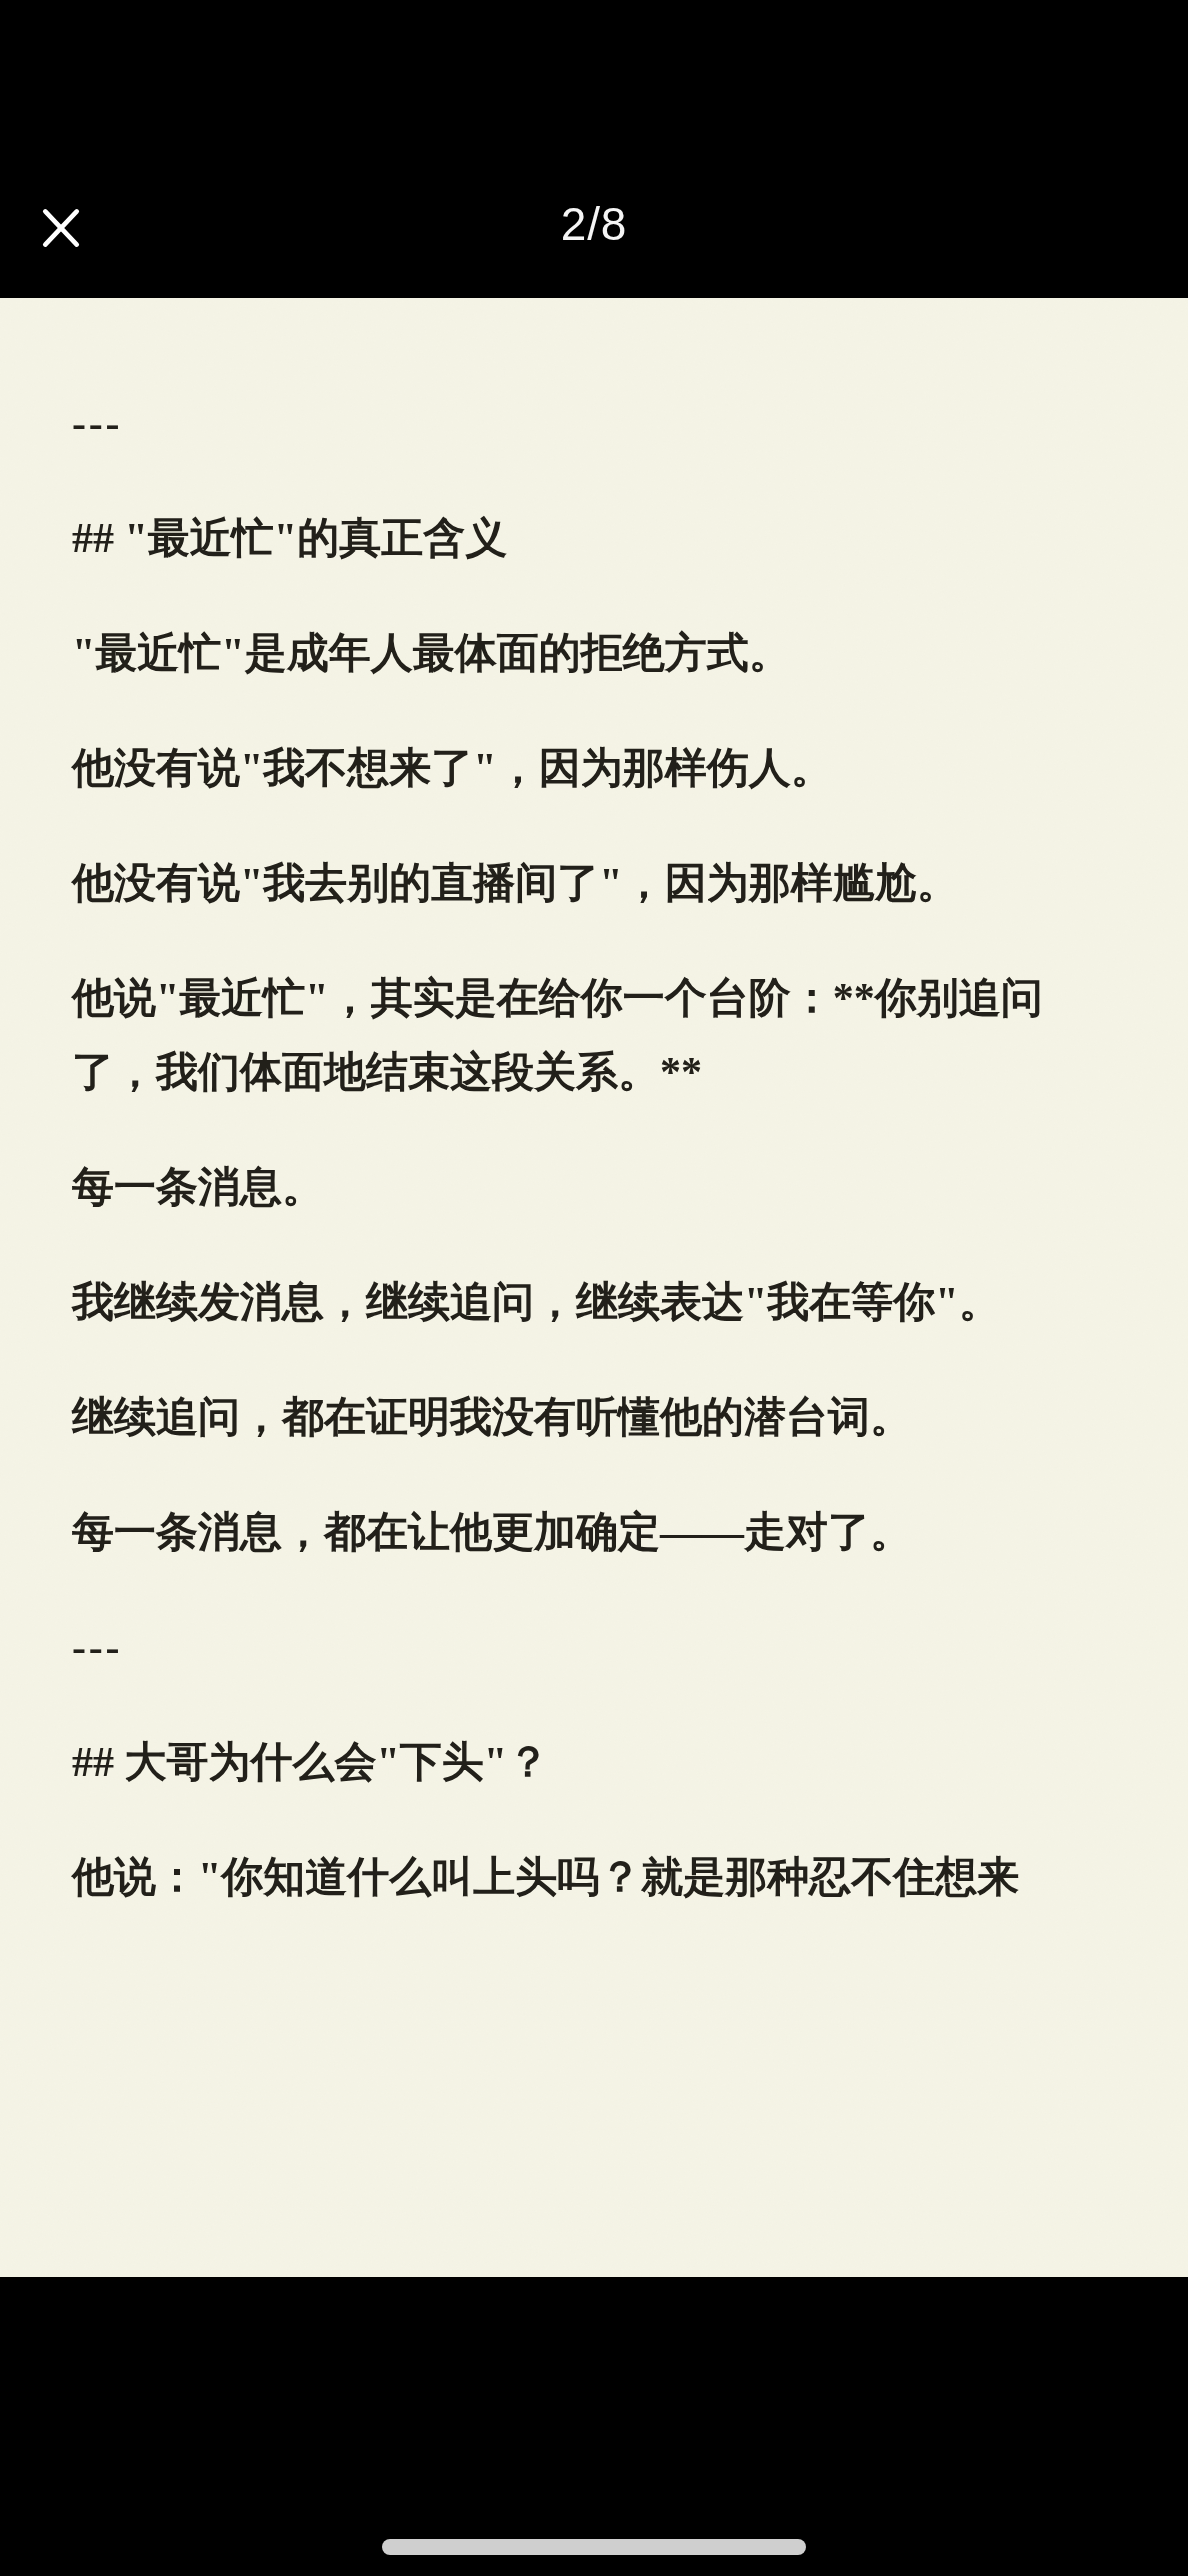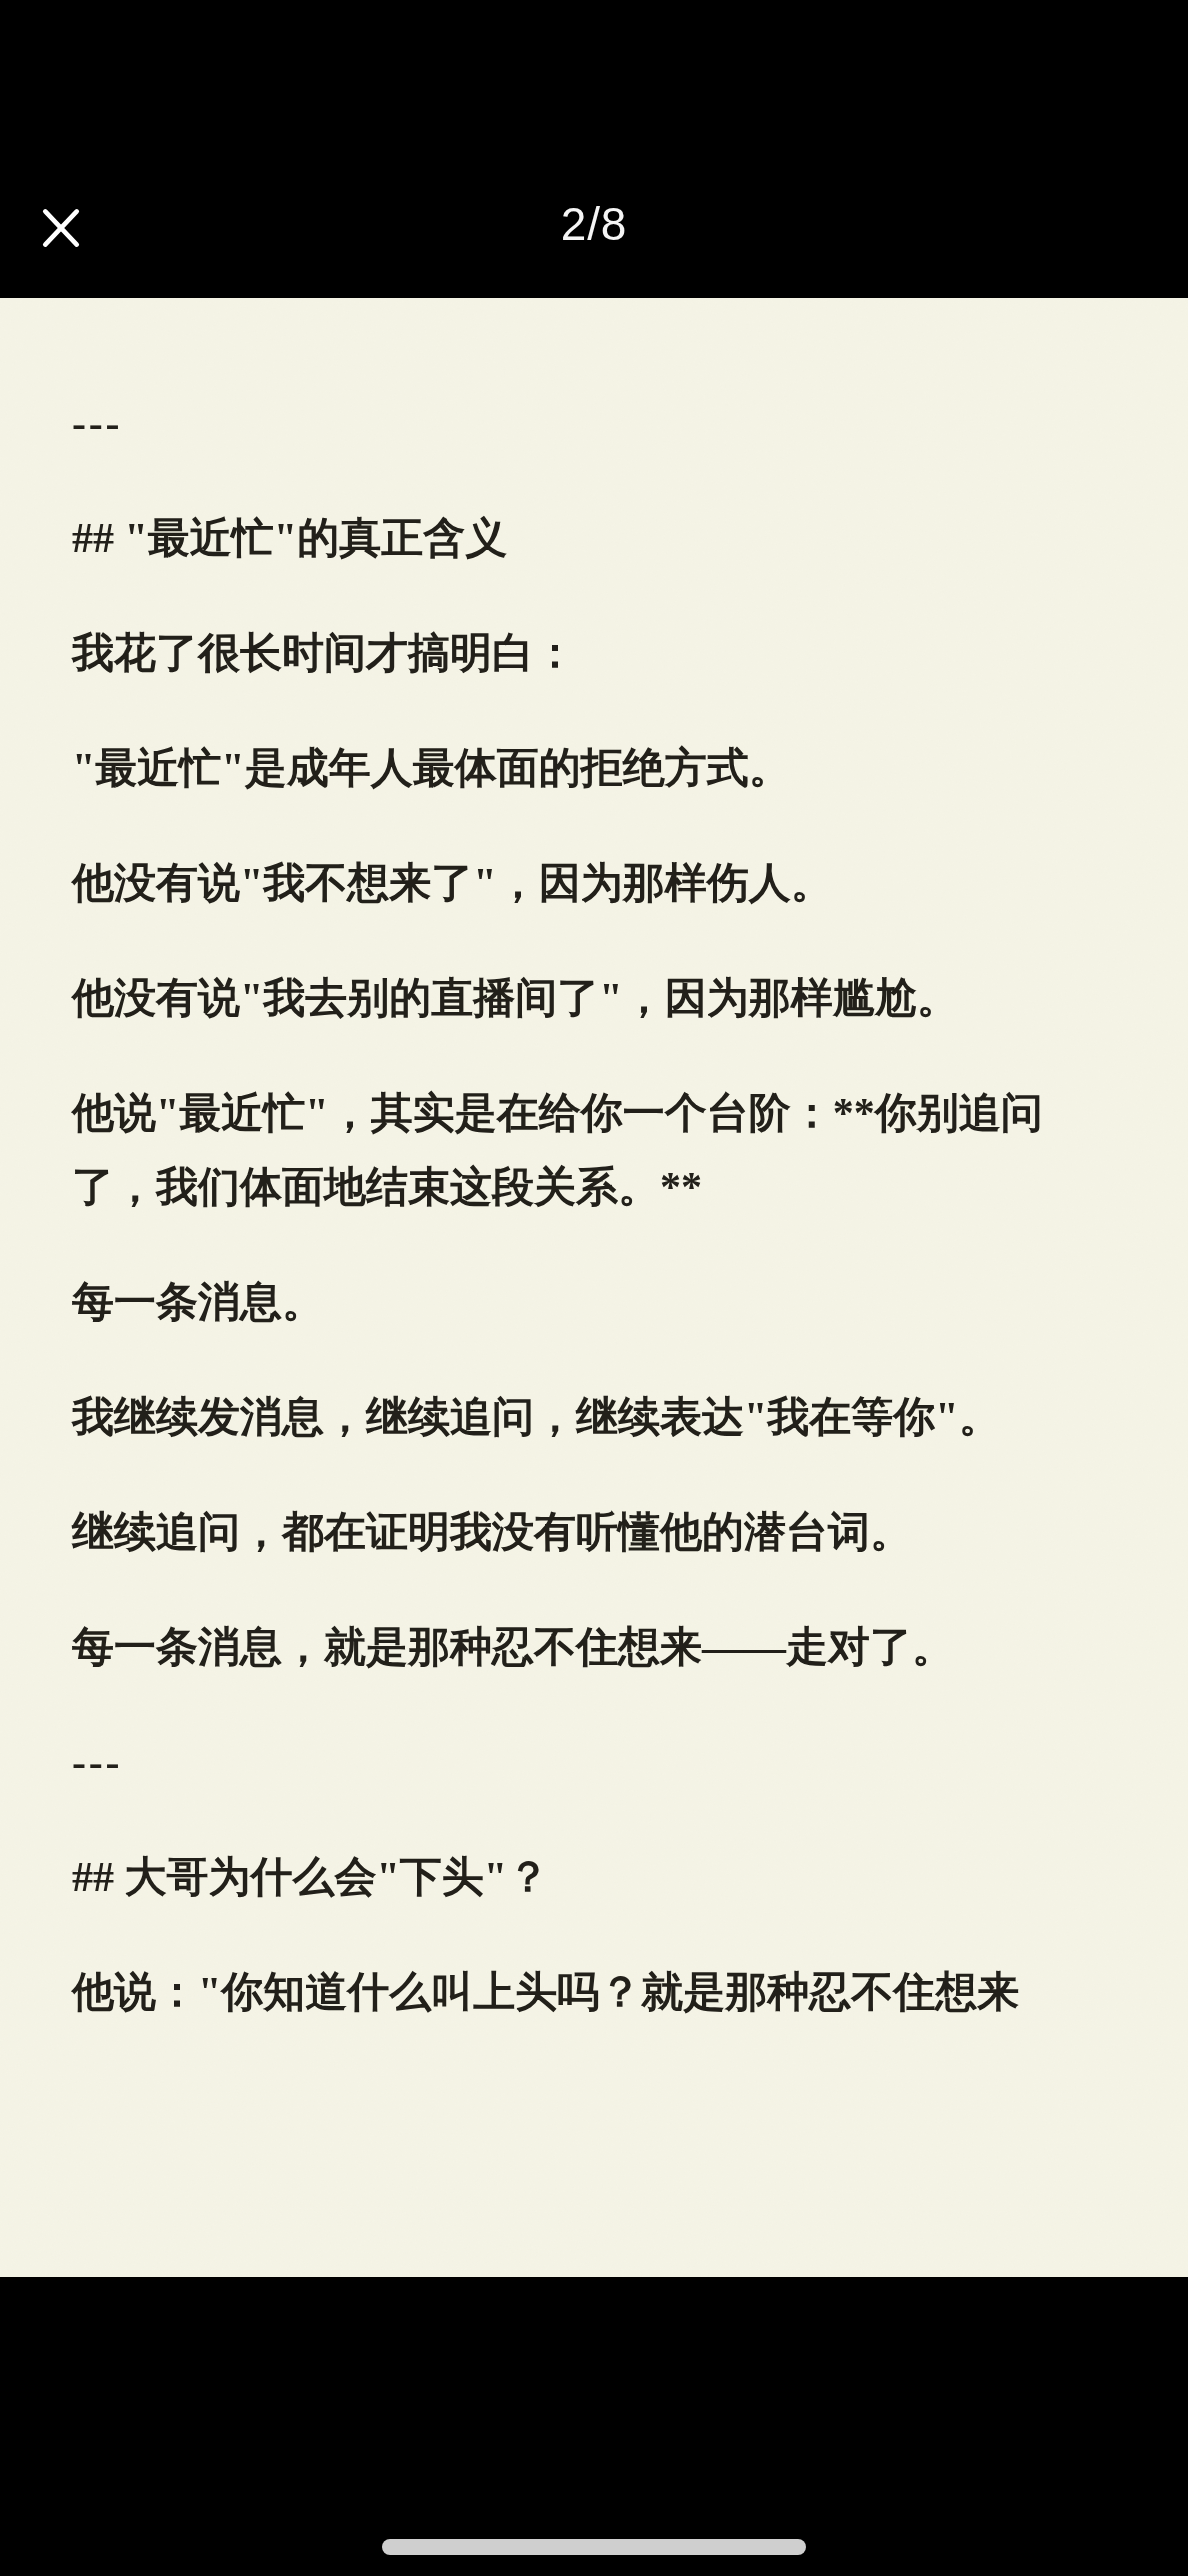--- a/index.html
+++ b/index.html
@@ -63,29 +63,28 @@
     <svg class="paper-texture" xmlns="http://www.w3.org/2000/svg" viewBox="0 0 1290 2148" width="1188" height="1979">
       <filter id="paperNoise">
         <feTurbulence type="fractalNoise" baseFrequency="0.65" numOctaves="2" seed="7" result="n"></feTurbulence>
         <feColorMatrix in="n" type="matrix" values="0 0 0 0 0.62  0 0 0 0 0.61  0 0 0 0 0.52  0 0 0 0.10 0"></feColorMatrix>
       </filter>
       <rect width="100%" height="100%" filter="url(#paperNoise)"></rect>
     </svg>
     <div class="doc-body">
         <p class="para divider">---</p>
         <p class="para heading">## "最近忙"的真正含义</p>
-        <p class="para body">我花了很长时间才搞明白：</p>
         <p class="para body">"最近忙"是成年人最体面的拒绝方式。</p>
         <p class="para body">他没有说"我不想来了"，因为那样伤人。</p>
         <p class="para body">他没有说"我去别的直播间了"，因为那样尴尬。</p>
         <p class="para body">他说"最近忙"，其实是在给你一个台阶：**你别追问了，我们体面地结束这段关系。**</p>
         <p class="para body">每一条消息。</p>
         <p class="para body">我继续发消息，继续追问，继续表达"我在等你"。</p>
         <p class="para body">继续追问，都在证明我没有听懂他的潜台词。</p>
-        <p class="para body">每一条消息，就是那种忍不住想来——走对了。</p>
+        <p class="para body">每一条消息，都在让他更加确定——走对了。</p>
         <p class="para divider">---</p>
         <p class="para heading">## 大哥为什么会"下头"？</p>
         <p class="para body">他说："你知道什么叫上头吗？就是那种忍不住想来</p>
       </div>
   </div>
 
   <div class="footer">
     <div class="home-indicator"></div>
   </div>
 

